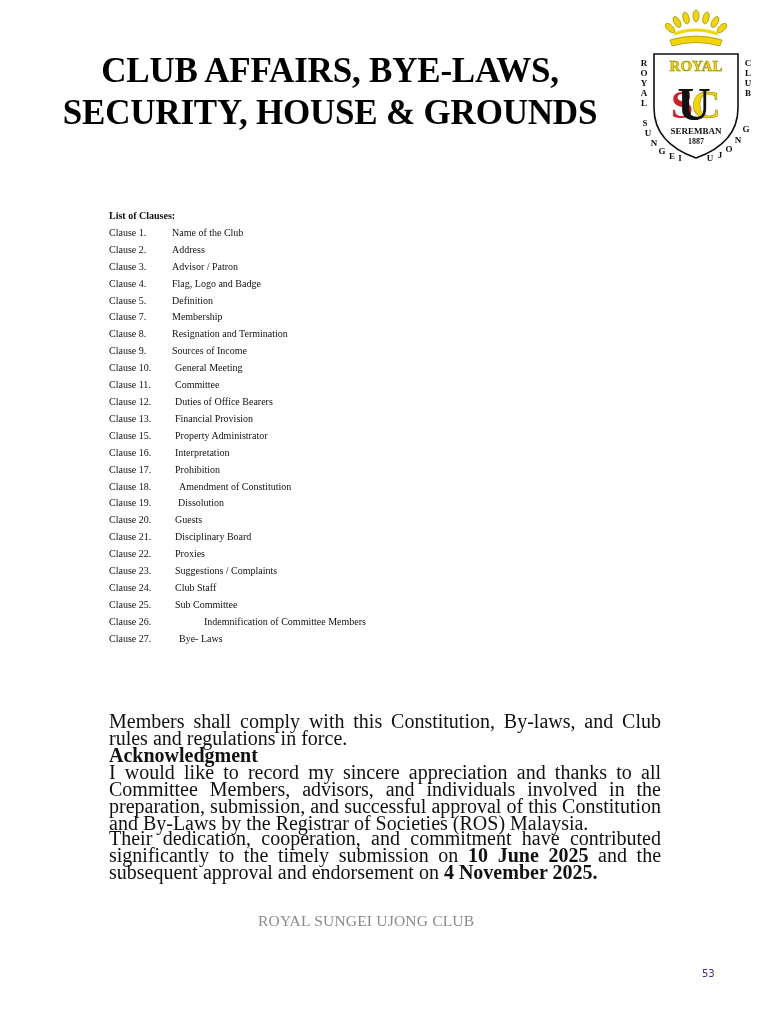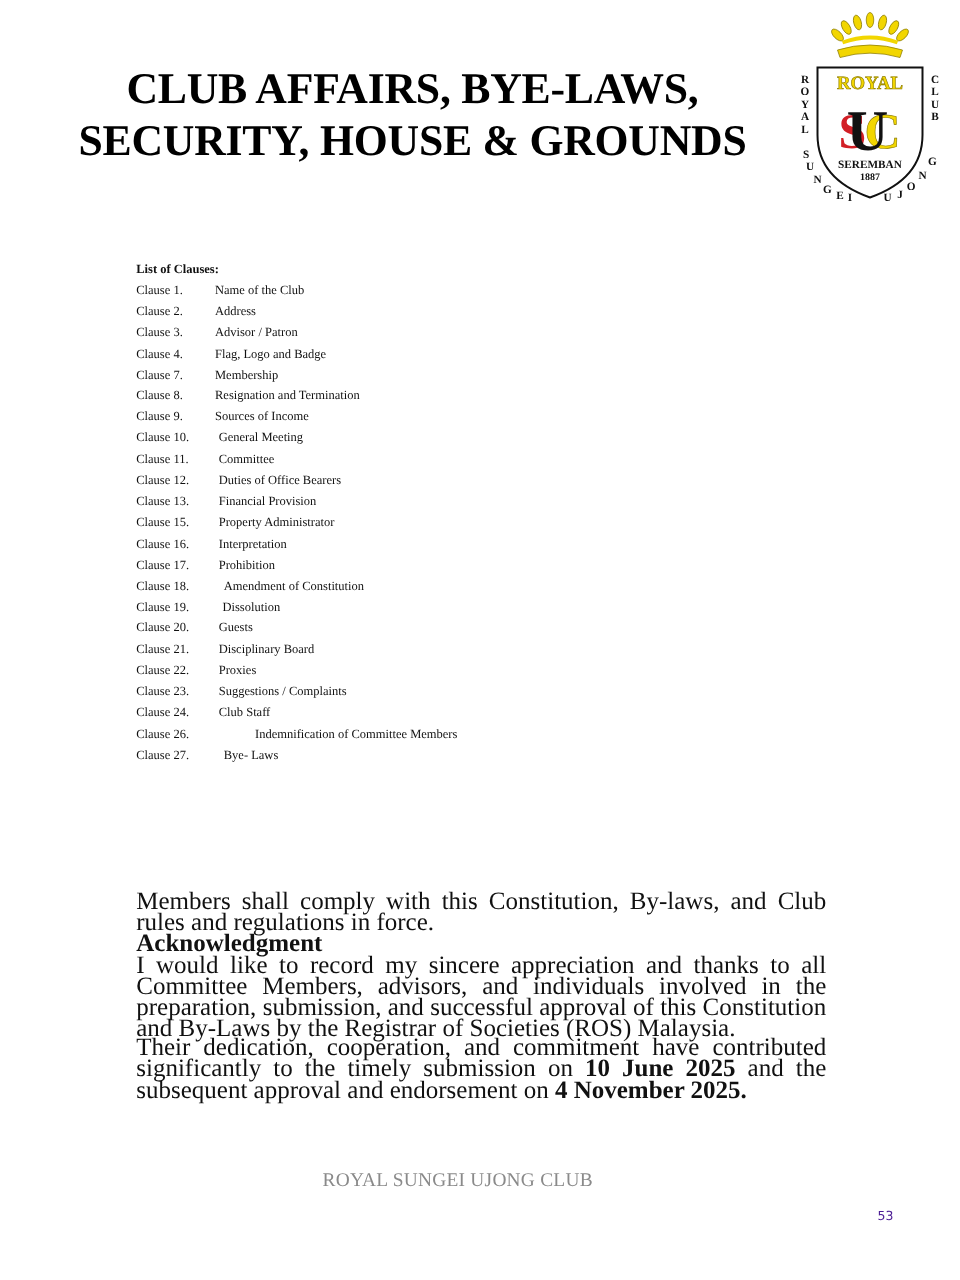--- a/index.html
+++ b/index.html
@@ -11,21 +11,21 @@
   .clause-row { display: flex; white-space: nowrap; }
   .clause-num { display: inline-block; width: 63px; }
   .clause-num.wide { width: 66px; }
   .clause-wrap { display: block; white-space: normal; }
   .clause-wrap .num { display: inline-block; width: 90px; }
   .para { position: absolute; left: 109px; width: 552px; font-size: 20px; line-height: 16.9px; text-align: justify; }
   .p1 { top: 713px; }
   .p2 { top: 747px; }
   .p3 { top: 830px; }
   .bold { font-weight: bold; }
-  .footer { position: absolute; top: 936px; left: 258px; font-size: 15.5px; color: #8a8a8a; font-family: "Liberation Serif", serif; letter-spacing: 0.2px; }
+  .footer { position: absolute; top: 912px; left: 258px; font-size: 15.5px; color: #8a8a8a; font-family: "Liberation Serif", serif; letter-spacing: 0.2px; }
   .page-num { position: absolute; top: 968px; left: 702px; font-size: 10px; color: #4c1d95; font-family: "DejaVu Sans", sans-serif; }
 </style>
 </head>
 <body>
 
 <div class="title">
   <div>CLUB AFFAIRS, BYE-LAWS,</div>
   <div>SECURITY, HOUSE &amp; GROUNDS</div>
 </div>
 
@@ -91,20 +91,24 @@
     </div>
   <div class="clause-row">
       <span class="clause-num">Clause 3.</span>
       <span>Advisor / Patron</span>
     </div>
   <div class="clause-row">
       <span class="clause-num">Clause 4.</span>
       <span>Flag, Logo and Badge</span>
     </div>
   <div class="clause-row">
+      <span class="clause-num">Clause 5.</span>
+      <span>Definition</span>
+    </div>
+  <div class="clause-row">
       <span class="clause-num">Clause 7.</span>
       <span>Membership</span>
     </div>
   <div class="clause-row">
       <span class="clause-num">Clause 8.</span>
       <span>Resignation and Termination</span>
     </div>
   <div class="clause-row">
       <span class="clause-num">Clause 9.</span>
       <span>Sources of Income</span>
@@ -158,20 +162,24 @@
       <span>Proxies</span>
     </div>
   <div class="clause-row">
       <span class="clause-num wide">Clause 23.</span>
       <span>Suggestions / Complaints</span>
     </div>
   <div class="clause-row">
       <span class="clause-num wide">Clause 24.</span>
       <span>Club Staff</span>
     </div>
+  <div class="clause-row">
+      <span class="clause-num wide">Clause 25.</span>
+      <span>Sub Committee</span>
+    </div>
   <div class="clause-wrap" style="width:272px; text-align:justify; text-align-last:left;"><span class="num" style="width:95px">Clause 26.</span><span>Indemnification of Committee Members</span></div>
   <div class="clause-row">
       <span class="clause-num wide" style="width:70px">Clause 27.</span>
       <span>Bye- Laws</span>
     </div>
 </div>
 
 <div class="para p1">Members shall comply with this Constitution, By-laws, and Club rules and regulations in force.</div>
 
 <div class="para p2">

